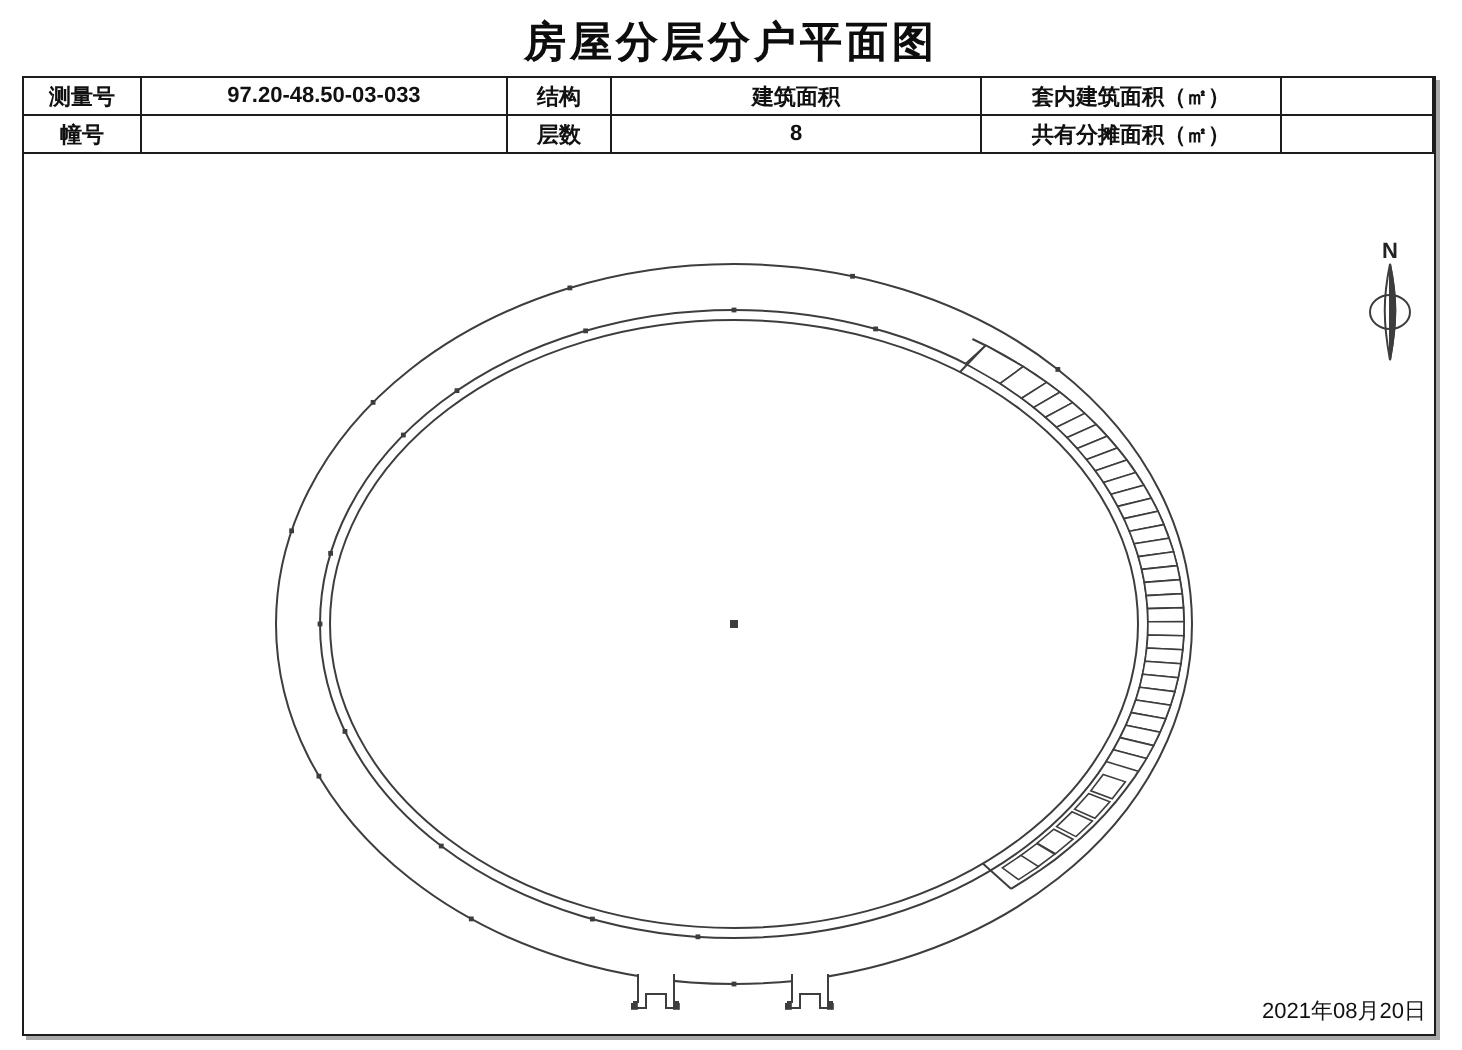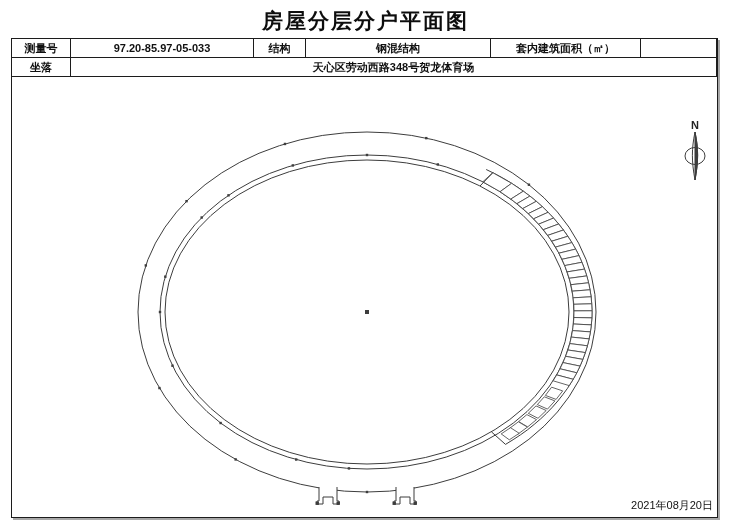--- a/index.html
+++ b/index.html
@@ -45,29 +45,33 @@
         <col style="width:59px">
           <col style="width:183px">
           <col style="width:52px">
         <col style="width:185px">
           <col style="width:150px">
           <col style="width:76px">
       </colgroup>
       <tbody>
           <tr>
         <td>测量号</td>
-        <td>97.20-85.97-05-033</td>
+        <td>97.20-48.50-03-033</td>
         <td>结构</td>
-        <td>钢混结构</td>
+        <td>建筑面积</td>
         <td>套内建筑面积（㎡）</td>
         <td></td>
       </tr>
       <tr>
-        <td>坐落</td>
-        <td colspan="5" class="seat-value">天心区劳动西路348号贺龙体育场</td>
+        <td>幢号</td>
+        <td></td>
+        <td>层数</td>
+        <td>8</td>
+        <td>共有分摊面积（㎡）</td>
+        <td></td>
       </tr>
     </tbody>
       </table>
 
     <div class="plan-wrap">
       <svg id="plan" width="705" height="402" viewBox="0 0 705 402">
 
         <ellipse id="ringA" cx="355" cy="197" rx="229" ry="180" fill="none" stroke="#3d3d3d" stroke-width="1"></ellipse>
 
         <ellipse id="ringC" cx="355" cy="197" rx="207" ry="157" fill="none" stroke="#3d3d3d" stroke-width="1"></ellipse>

